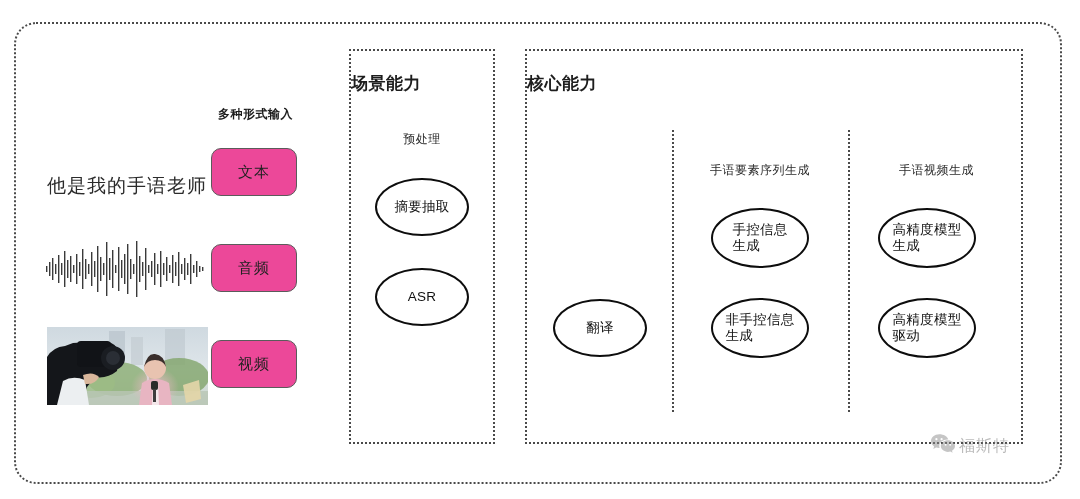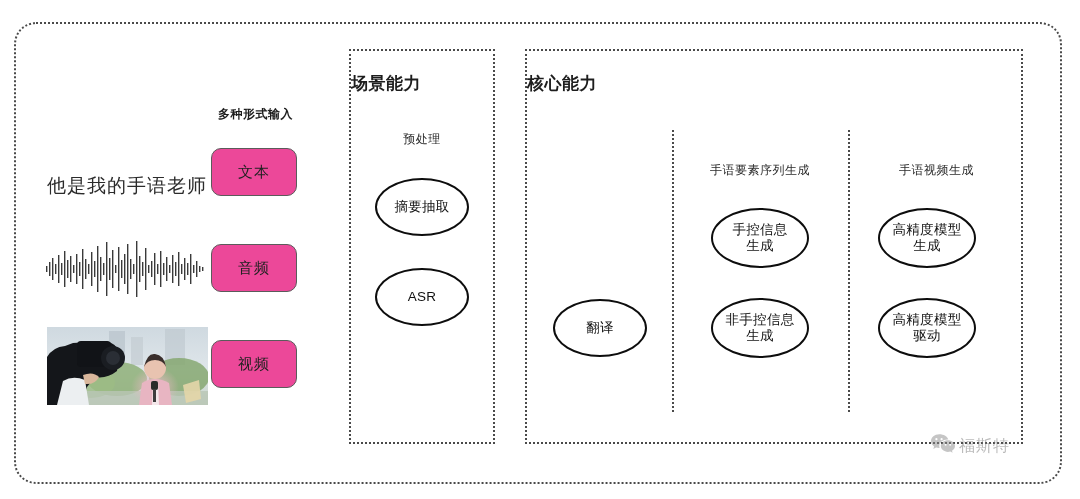--- a/index.html
+++ b/index.html
@@ -134,21 +134,21 @@
 
   
   .ellipse {
     position: absolute;
     border: 2.6px solid #0d0d0d;
     border-radius: 50%;
     background: #fff;
     display: flex;
     align-items: center;
     justify-content: center;
-    text-align: center;
+    text-align: left;
     font-size: 13.5px;
     line-height: 1.22;
     color: #111;
     letter-spacing: 0.3px;
   }
   .ellipse.wide  { width: 94px; height: 58px; }
   .ellipse.w2    { width: 98px; height: 60px; }
 
   
   .watermark {

